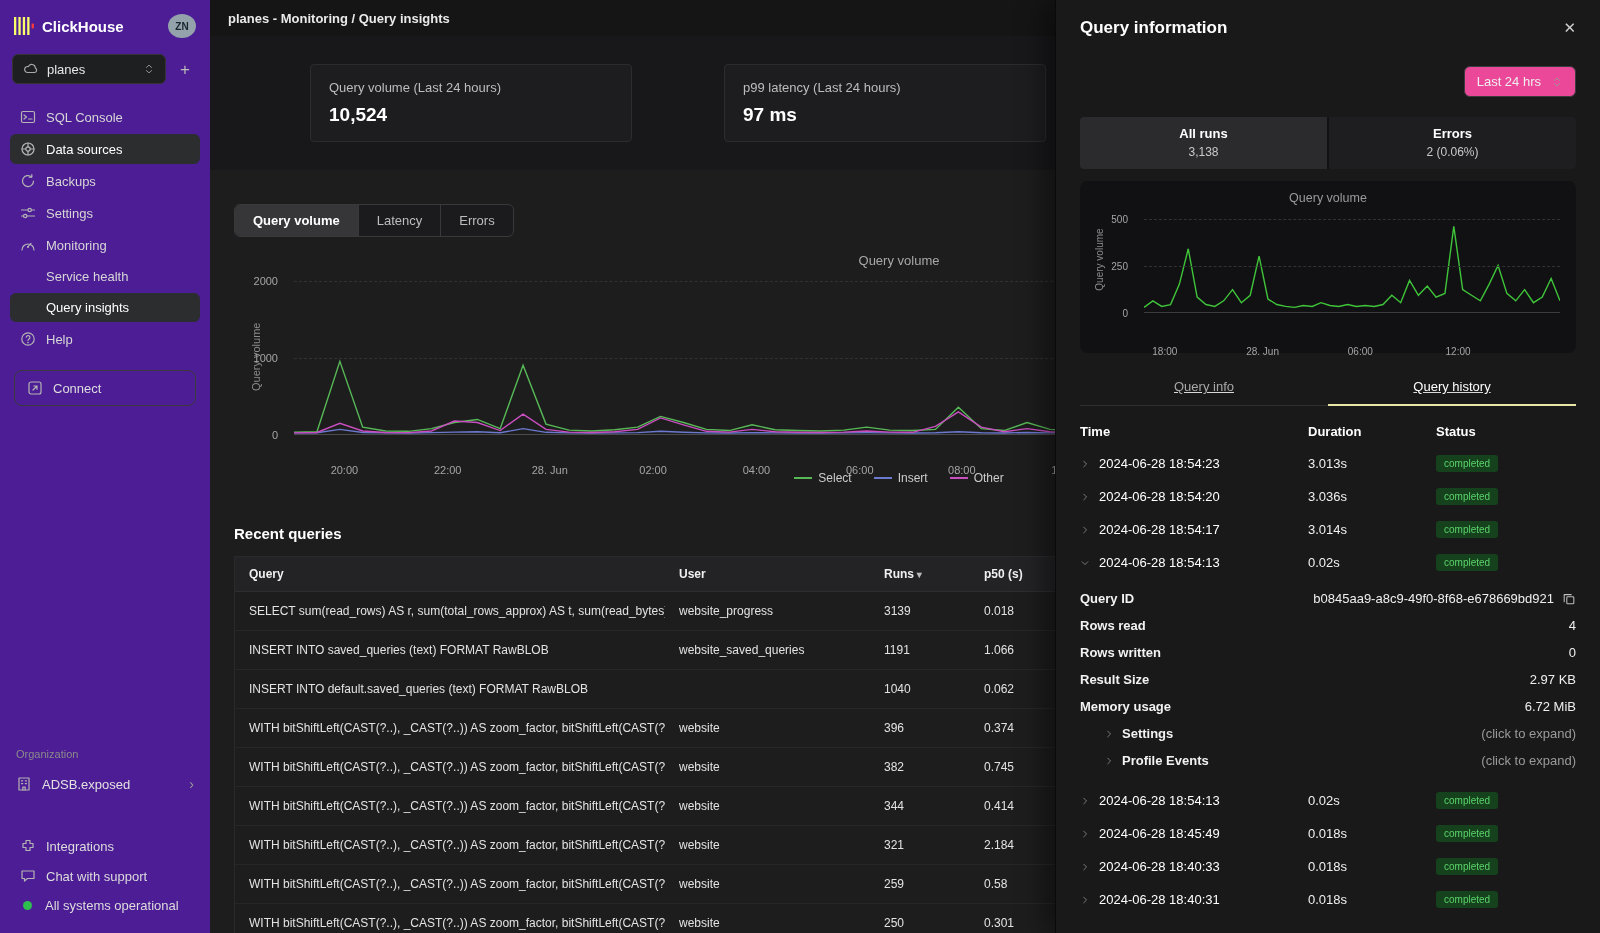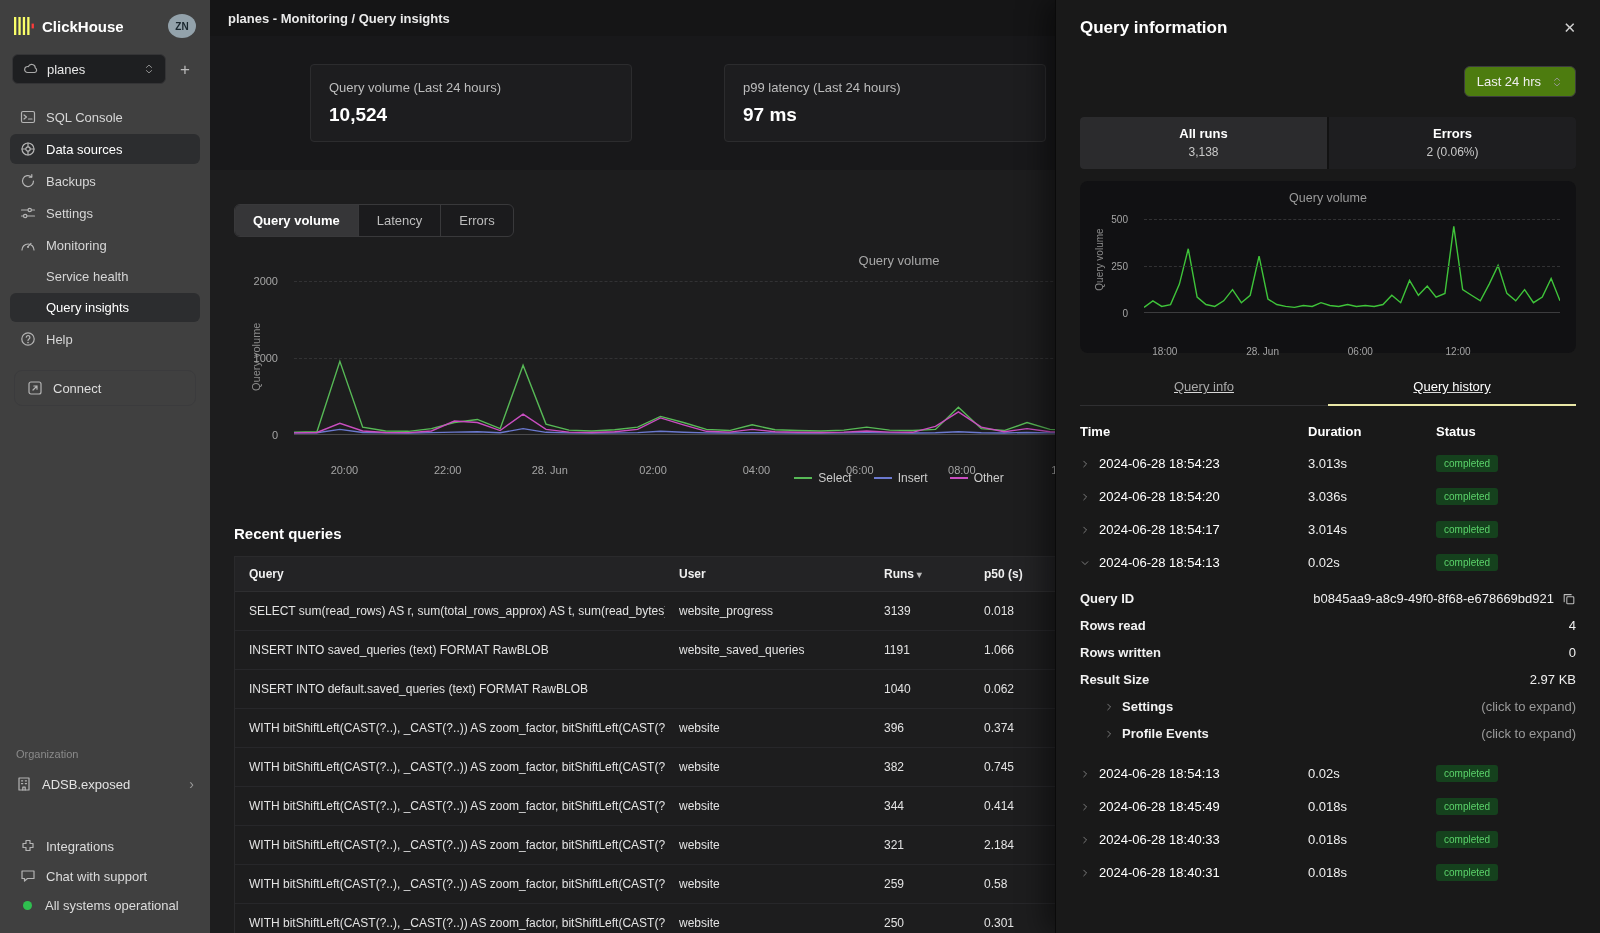--- a/index.html
+++ b/index.html
@@ -1,21 +1,21 @@
 <!DOCTYPE html>
 <html><head>
 <meta charset="utf-8">
 <style>
   * { margin:0; padding:0; box-sizing:border-box; }
   html,body { width:1600px; height:933px; overflow:hidden; background:#1d1d1e;
     font-family:"Liberation Sans", sans-serif; color:#d9d9d9; font-size:13px; }
   .app { position:relative; display:flex; width:1600px; height:933px; }
 
   
-  .sidebar { width:210px; flex-shrink:0; background:#404040; display:flex; flex-direction:column;
+  .sidebar { width:210px; flex-shrink:0; background:#4c1d95; display:flex; flex-direction:column;
     padding:10px 8px 14px; }
   .side-header { display:flex; align-items:center; gap:8px; padding:4px 6px; }
   .logo svg { display:block; }
   .brand { font-weight:bold; font-size:15px; color:#fff; flex:1; }
   .avatar { width:28px; height:24px; border-radius:50%; background:#93a2ab; color:#19262e;
     font-size:10px; font-weight:bold; display:flex; align-items:center; justify-content:center; }
   .svc-row { display:flex; align-items:center; gap:6px; margin:12px 4px 4px; }
   .svc-select { flex:1; display:flex; align-items:center; gap:8px; background:#1e1f21;
     border:1px solid #343436; border-radius:6px; padding:6px 10px; cursor:pointer; color:#e8e8e8; }
   .svc-select .nav-icon { color:#a9a9a9; }
@@ -84,21 +84,21 @@
   .rq-row > div { padding:12px 14px; white-space:nowrap; overflow:hidden; }
 
   
   .panel { position:absolute; top:0; right:0; width:545px; height:933px; background:#191919;
     border-left:1px solid #0a0a0a; box-shadow:-10px 0 26px rgba(0,0,0,.45); padding:18px 24px;
     overflow:hidden; z-index:5; }
   .panel-head { display:flex; justify-content:space-between; align-items:center; }
   .panel-title { font-size:17px; font-weight:bold; color:#fff; }
   .close-btn { background:none; border:none; color:#cfcfcf; font-size:15px; cursor:pointer; }
   .range-row { display:flex; justify-content:flex-end; margin-top:28px; }
-  .range-select { display:flex; align-items:center; gap:10px; background:#4d7c0f; border:1px solid #3c3c3e;
+  .range-select { display:flex; align-items:center; gap:10px; background:#ec4899; border:1px solid #3c3c3e;
     border-radius:6px; padding:7px 12px; color:#eee; cursor:pointer; }
   .stat-tabs { display:flex; gap:2px; margin-top:20px; border-radius:4px; overflow:hidden; background:#121212; }
   .stat-tab { flex:1; text-align:center; padding:9px 0 10px; background:#1e1e20; cursor:pointer; }
   .stat-tab.selected { background:#2b2b2d; }
   .stat-tab .lab { font-weight:bold; color:#fff; font-size:13px; }
   .stat-tab .val { color:#c9c9c9; font-size:12px; margin-top:4px; }
   #panel-chart { margin-top:12px; background:#111113; border-radius:8px; height:172px; position:relative; }
   #panel-chart .chart-title { top:10px; font-size:12.5px; color:#9a9a9a; }
   #panel-chart .y-label { left:14px; font-size:10px; }
   #panel-chart .plot { left:64px; right:16px; top:38px; bottom:40px; border-bottom:1px solid #3c3c3e; }
@@ -535,20 +535,26 @@
             <div class="detail-value">
               <span>0</span>
             </div>
           </div>
           <div class="detail-row">
             <div class="detail-label">Result Size</div>
             <div class="detail-value">
               <span>2.97 KB</span>
             </div>
           </div>
+          <div class="detail-row">
+            <div class="detail-label">Memory usage</div>
+            <div class="detail-value">
+              <span>6.72 MiB</span>
+            </div>
+          </div>
           <div class="detail-row expandable">
             <div class="detail-label">
               <span class="chev">
                 <svg viewBox="0 0 16 16" fill="none" stroke="currentColor" stroke-width="1.2" stroke-linecap="round" stroke-linejoin="round">
                   <path d="M6 3.5L10.5 8 6 12.5"></path>
                 </svg>
               </span>
               <span>Settings</span>
             </div>
             <div class="expand-hint">(click to expand)</div>

